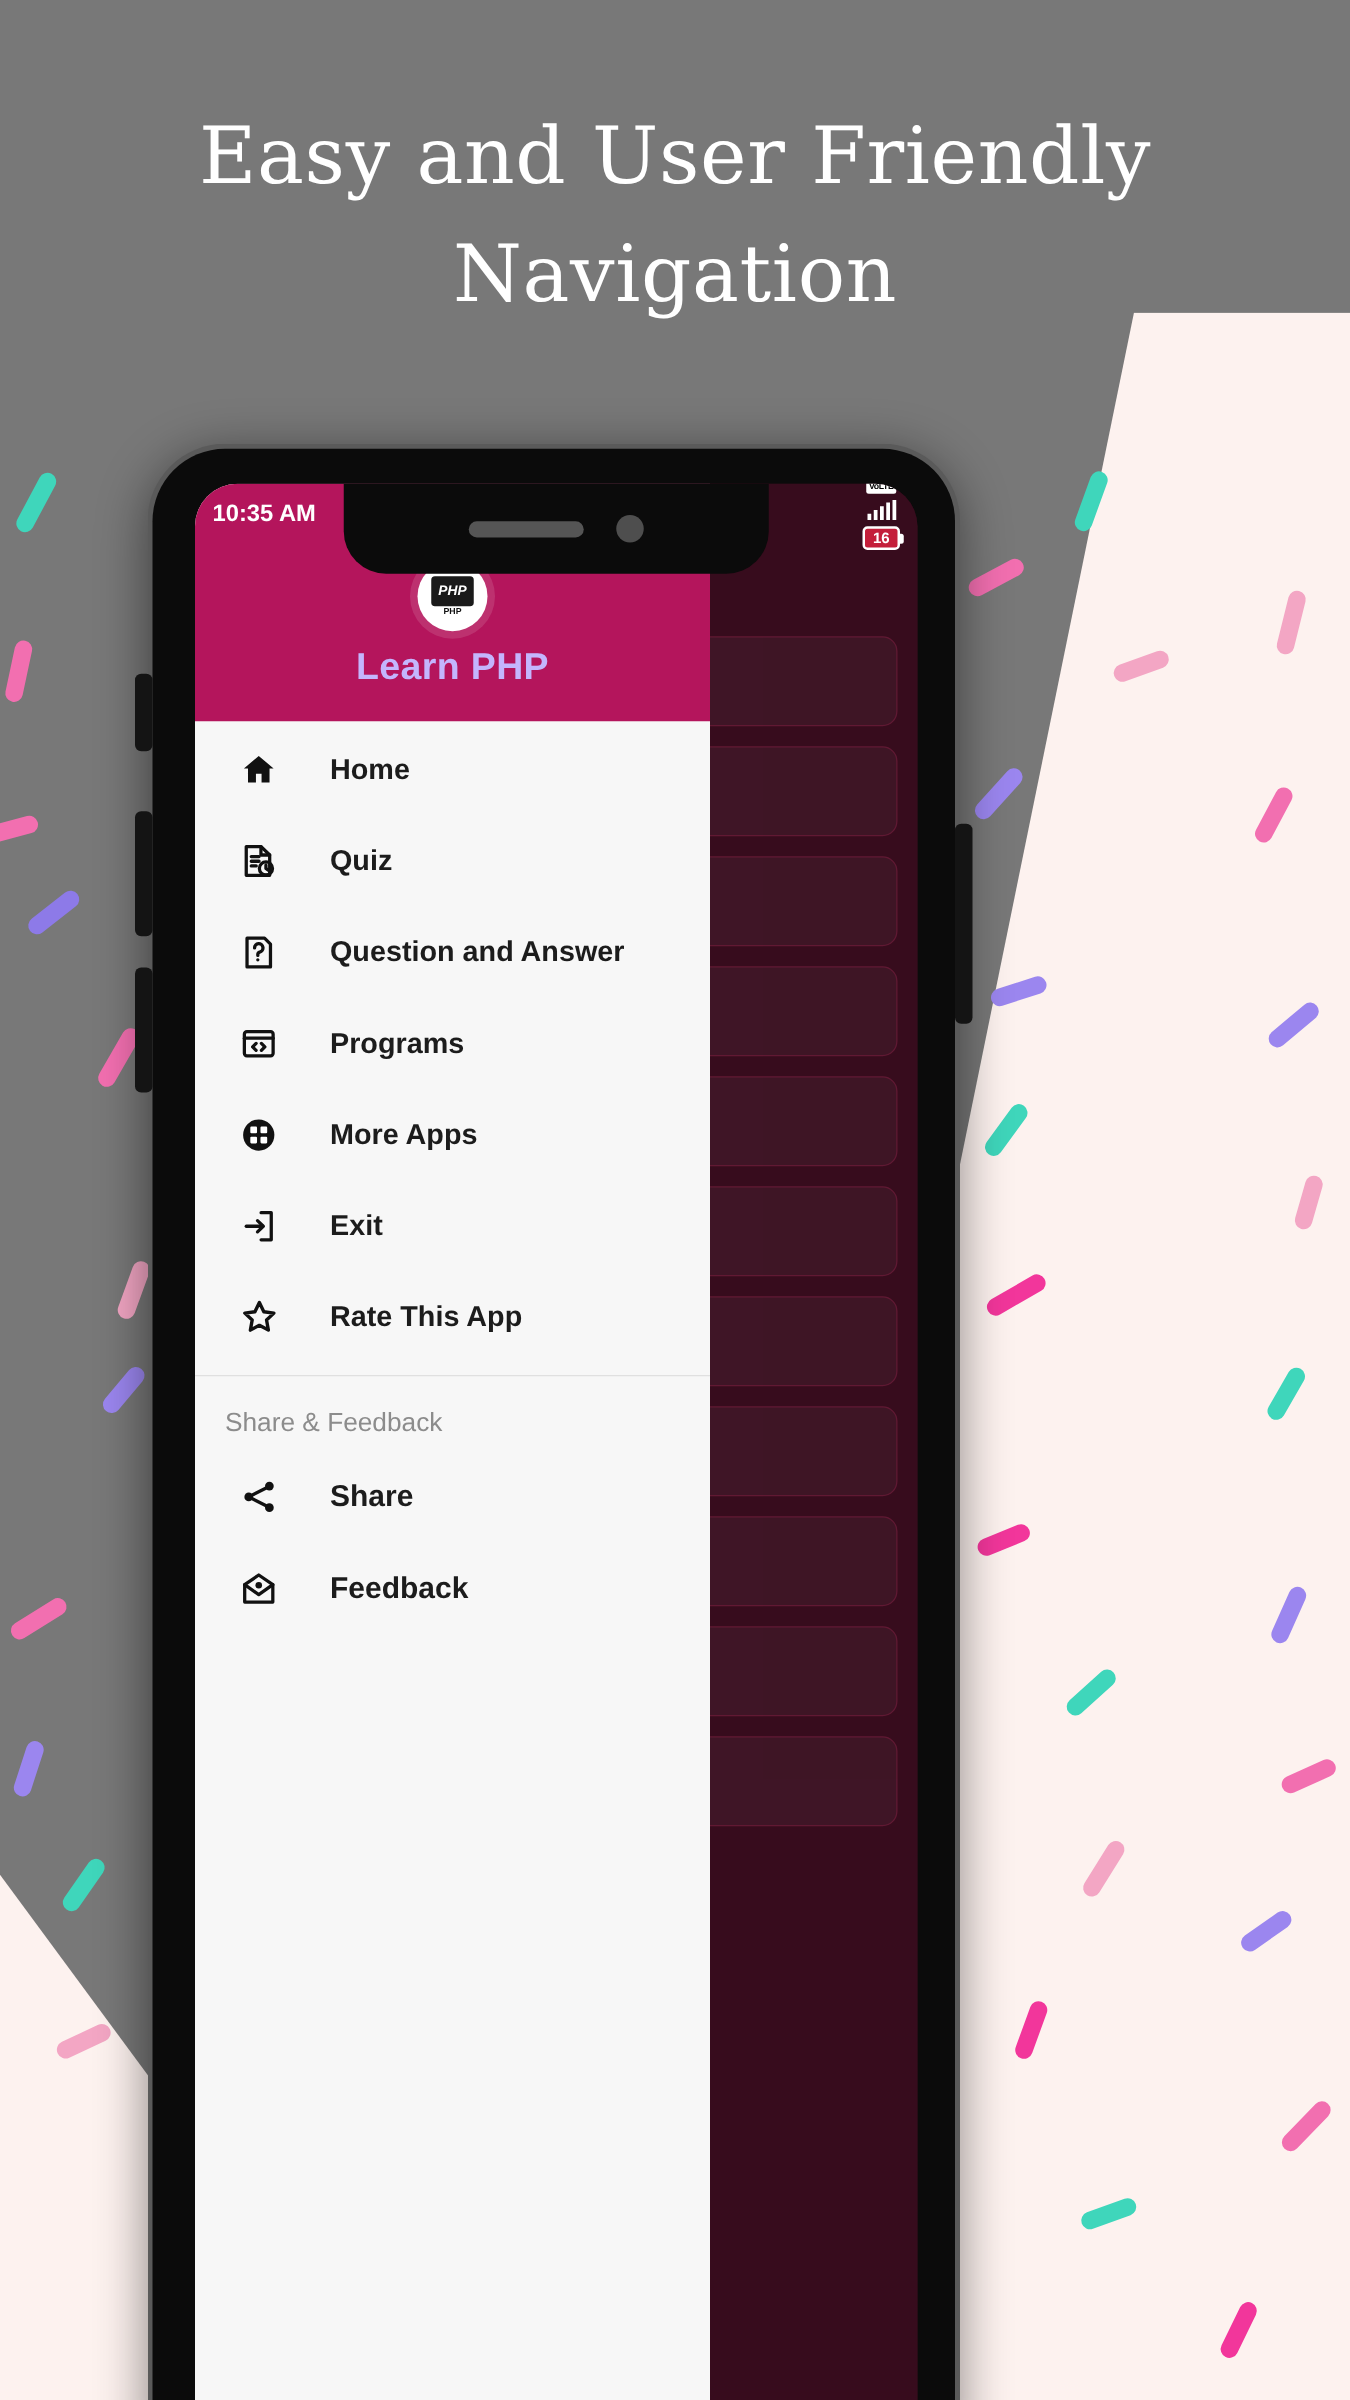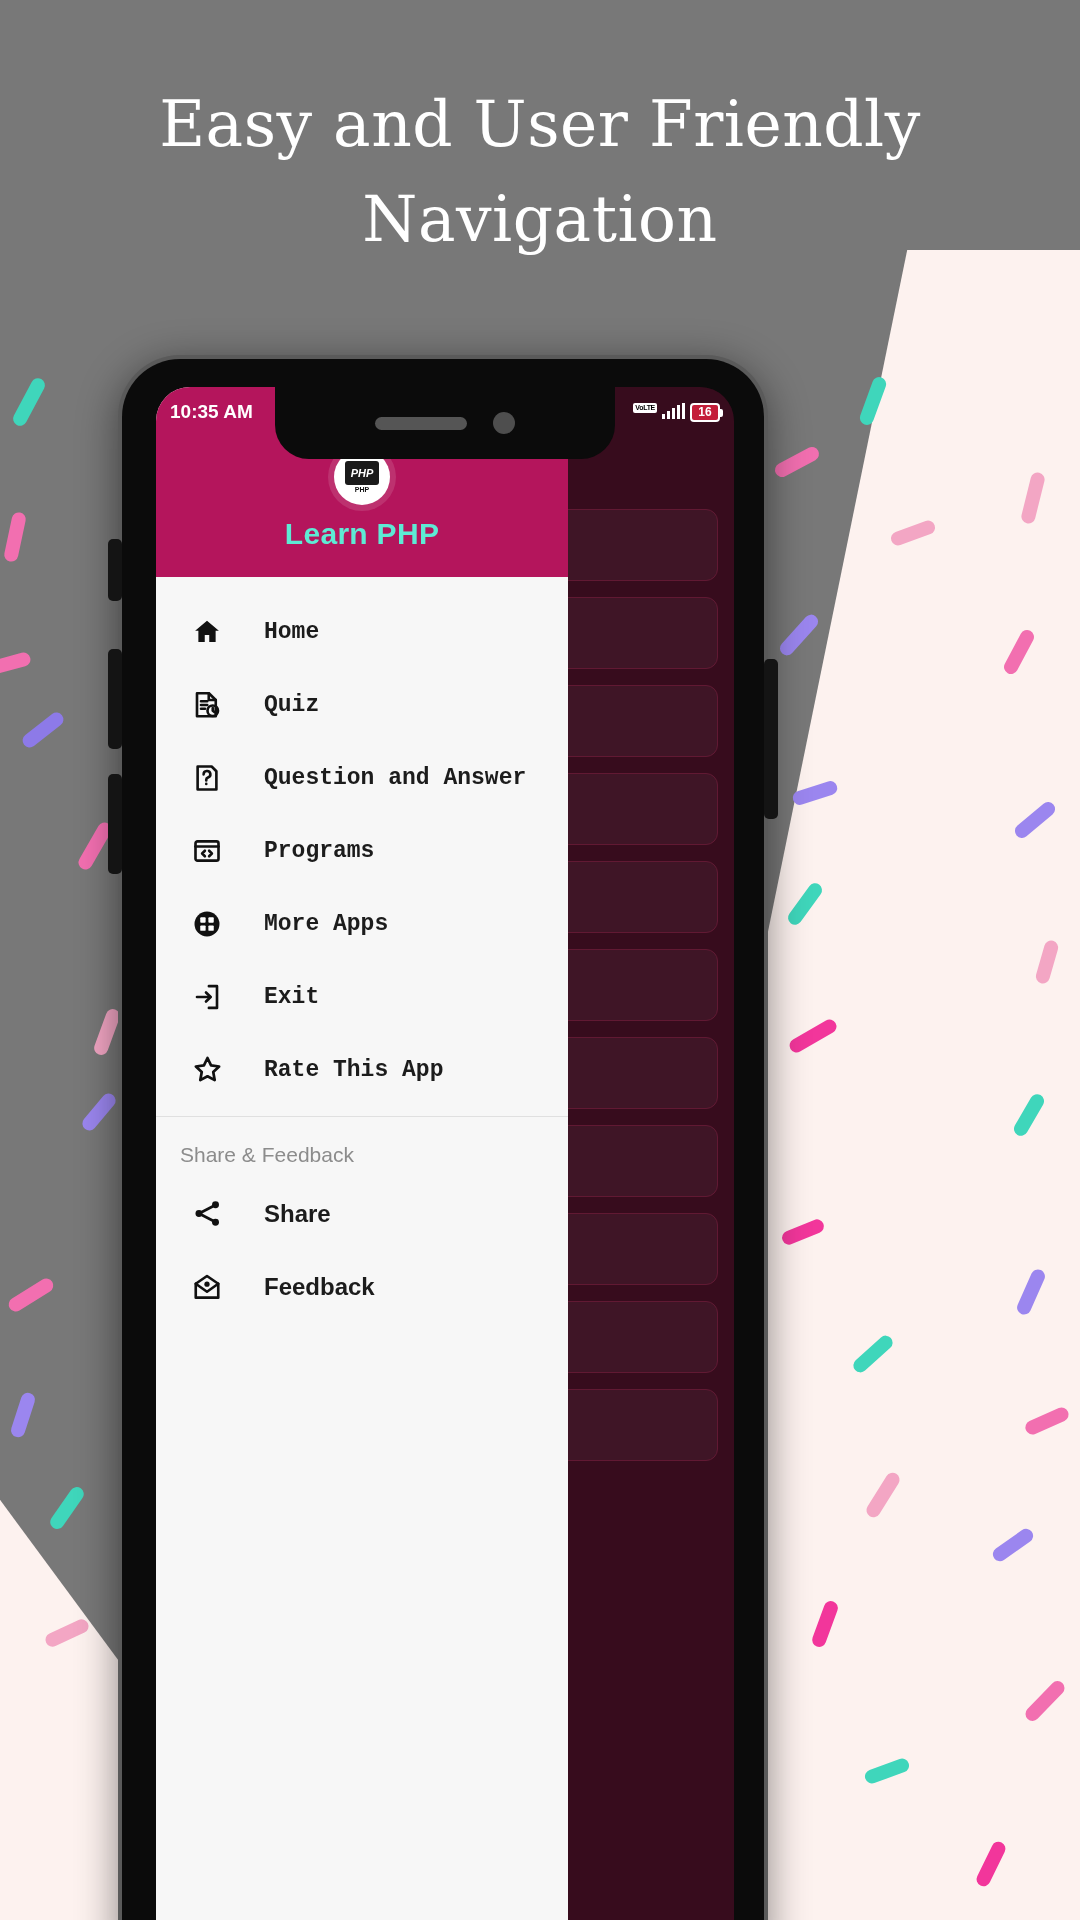--- a/index.html
+++ b/index.html
@@ -85,21 +85,21 @@
 
   
   #statusbar {
     position:absolute; top:0; left:0; width:100%; height:50px;
     display:flex; align-items:center; justify-content:space-between;
     padding:0 14px;
     color:#ffffff; font-size:19px; font-weight:bold;
     z-index:55;
   }
   #status-left { display:flex; gap:7px; }
-  #status-right { display:flex; align-items:flex-start; gap:5px; }
+  #status-right { display:flex; align-items:center; gap:5px;flex-direction:column; }
   .volte-icon {
     background:#fff; color:#000; font-size:7px; font-weight:bold;
     line-height:8px; padding:1px 2px; border-radius:2px; text-align:center;
     letter-spacing:-0.3px;
   }
   .signal-bars { display:flex; align-items:flex-end; gap:2px; height:16px; }
   .signal-bars i { width:3px; background:#fff; display:block; }
   .signal-bars i:nth-child(1){ height:5px; }
   .signal-bars i:nth-child(2){ height:8px; }
   .signal-bars i:nth-child(3){ height:11px; }
@@ -155,23 +155,23 @@
     margin-bottom:12px;
     box-shadow:0 0 0 6px rgba(255,255,255,0.12);
   }
   #app-logo .chip {
     width:34px; height:24px; background:#1a1a1a; border-radius:3px;
     display:flex; align-items:center; justify-content:center;
     color:#fff; font-size:11px; font-weight:bold; font-style:italic;
     font-family:"Liberation Sans", sans-serif;
   }
   #app-logo .sub { font-size:7px; font-weight:bold; color:#111; margin-top:1px; }
-  #app-title { color:#5eead4; font-size:30px; font-weight:bold; letter-spacing:0.3px; }
-
-  #menu-list { padding-top:18px;font-family:Liberation Mono, monospace; }
+  #app-title { color:#c4b5fd; font-size:30px; font-weight:bold; letter-spacing:0.3px; }
+
+  #menu-list { padding-top:2px; }
   .menu-item {
     display:flex; align-items:center;
     height:73px;
     padding-left:30px;
   }
   .menu-icon {
     width:42px; display:flex; align-items:center; justify-content:center;
     flex:none;
   }
   .menu-icon svg { display:block; }

